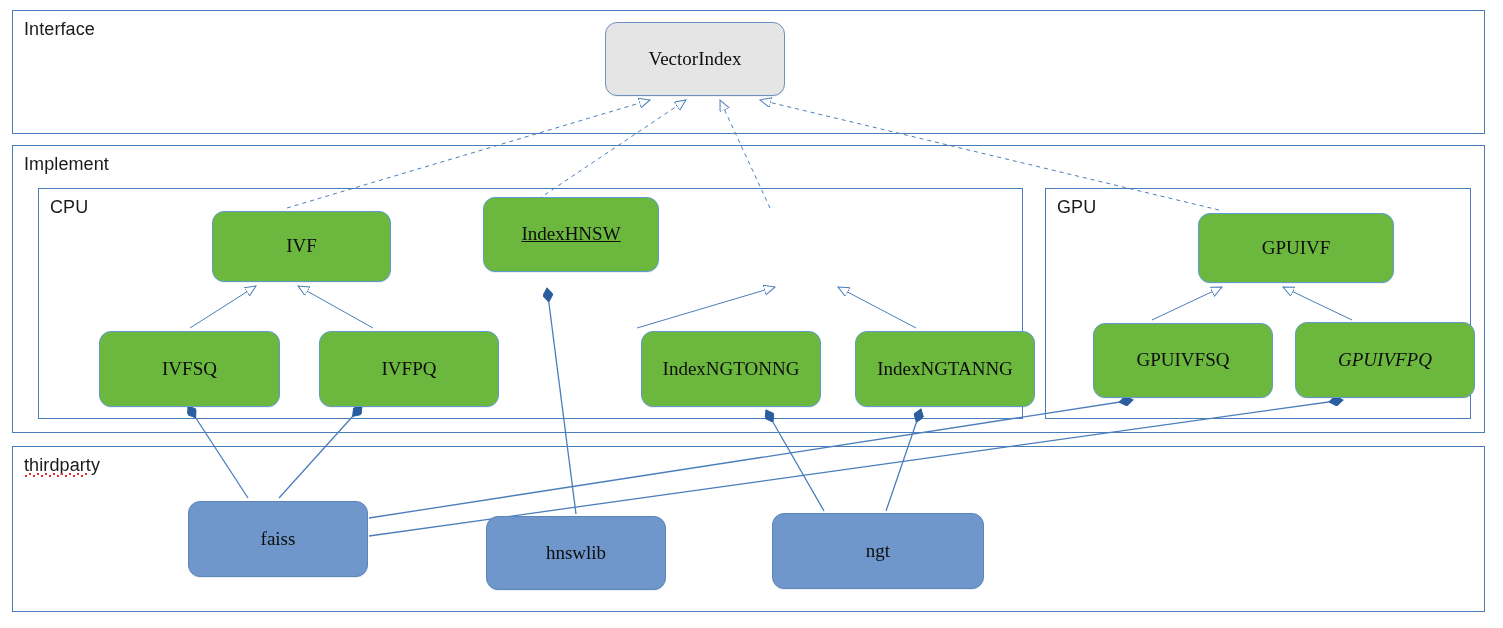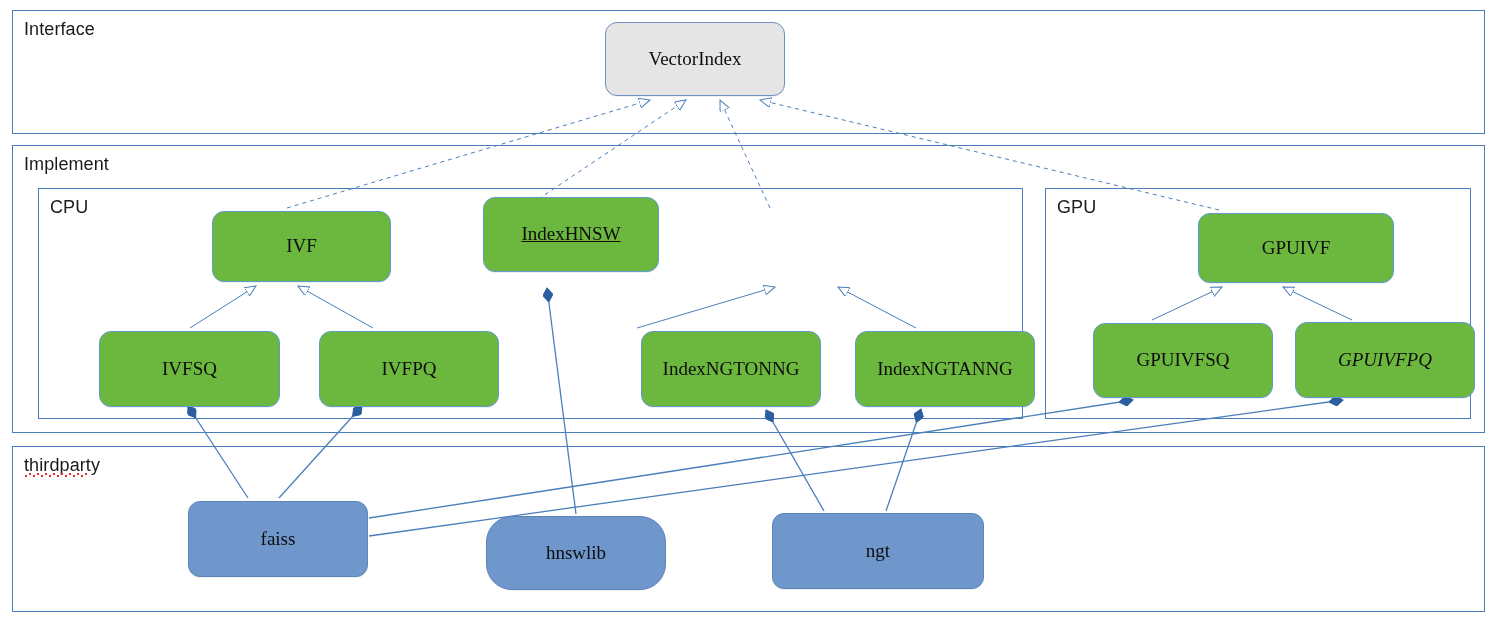--- a/index.html
+++ b/index.html
@@ -111,15 +111,15 @@
   <div class="node green" id="n-ivfpq" style="left: 291px; top: 331px; width: 180px; height: 76px;">IVFPQ</div>
   <div class="node green" id="n-ivfsq" style="left: 71px; top: 331px; width: 181px; height: 76px;">IVFSQ</div>
   <div class="node green" id="n-indexhnsw" style="left: 455px; top: 197px; width: 176px; height: 75px; text-decoration: underline;">IndexHNSW</div>
   <div class="node green" id="n-indexngtonng" style="left: 613px; top: 331px; width: 180px; height: 76px;">IndexNGTONNG</div>
   <div class="node green" id="n-indexngtanng" style="left: 827px; top: 331px; width: 180px; height: 76px;">IndexNGTANNG</div>
   <div class="node green" id="n-gpuivf" style="left: 1170px; top: 213px; width: 196px; height: 70px;">GPUIVF</div>
   <div class="node green" id="n-gpuivfsq" style="left: 1065px; top: 323px; width: 180px; height: 75px;">GPUIVFSQ</div>
   <div class="node green" id="n-gpuivfpq" style="left: 1267px; top: 322px; width: 180px; height: 76px; font-style: italic;">GPUIVFPQ</div>
 
   <div class="node blue" id="n-faiss" style="left: 188px; top: 501px; width: 180px; height: 76px;">faiss</div>
-  <div class="node blue" id="n-hnswlib" style="left: 486px; top: 516px; width: 180px; height: 74px; border-radius: 26px;">hnswlib</div>
+  <div class="node blue" id="n-hnswlib" style="left: 486px; top: 516px; width: 180px; height: 74px;">hnswlib</div>
   <div class="node blue" id="n-ngt" style="left: 772px; top: 513px; width: 212px; height: 76px;">ngt</div>
 </div>
 
 </body></html>

